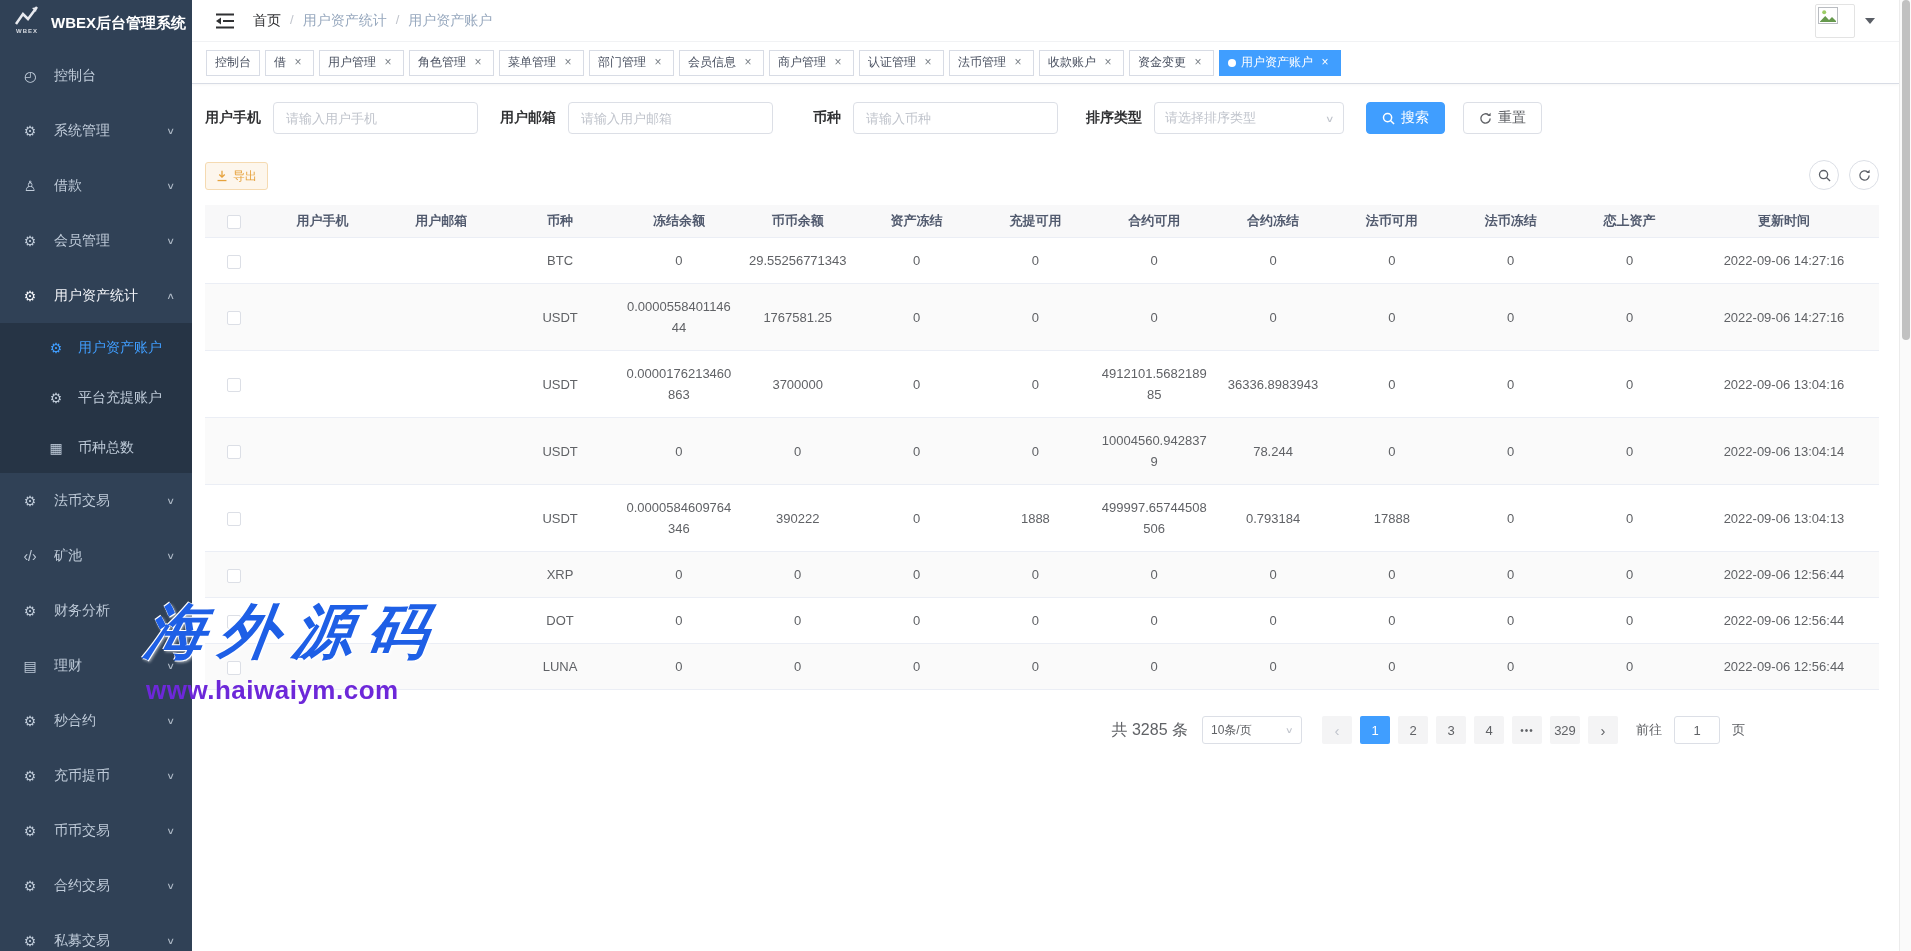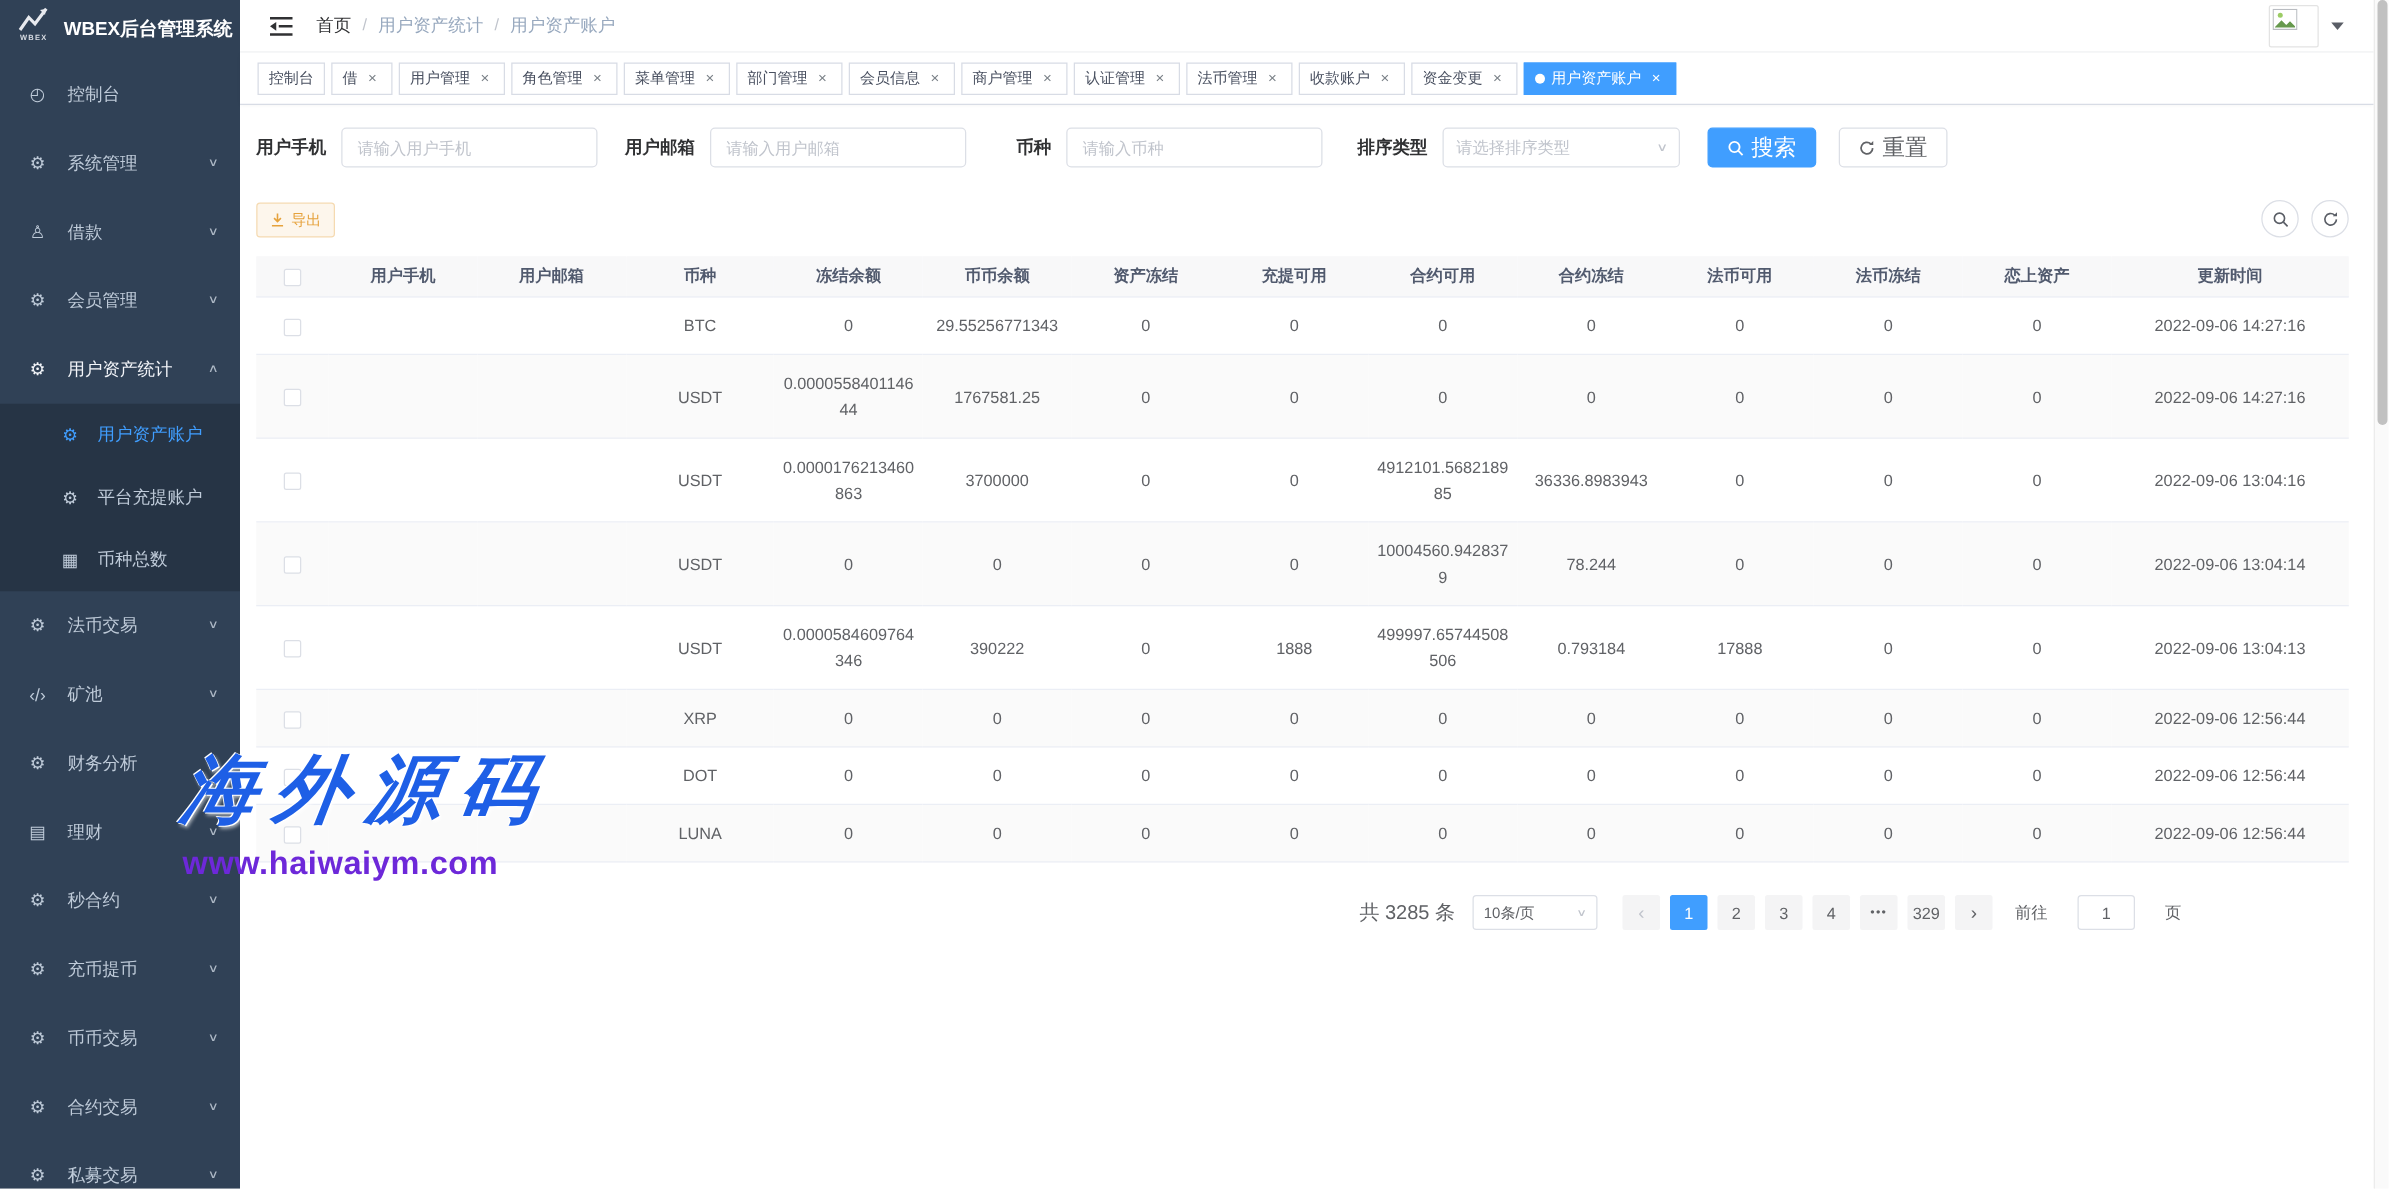--- a/index.html
+++ b/index.html
@@ -44,21 +44,21 @@
 
   
   .filter-row { display:flex; align-items:center; padding:18px 0 14px 13px; }
   .f-label { font-size:14px; font-weight:bold; color:#303133; margin-right:12px; white-space:nowrap; }
   .f-input { width:205px; height:32px; border:1px solid #dcdfe6; border-radius:4px; padding:0 12px; font-size:13px; color:#606266; outline:none; }
   .f-input::placeholder { color:#c0c4cc; }
   .f-select { width:190px; height:32px; border:1px solid #dcdfe6; border-radius:4px; padding:0 10px; display:flex; align-items:center; justify-content:space-between; cursor:pointer; }
   .f-select .ph { font-size:13px; color:#c0c4cc; }
   .f-select .sel-caret { font-size:10px; color:#c0c4cc; transform:scale(1.3,0.9); }
   .gap-a { margin-right:22px; } .gap-b { margin-right:40px; } .gap-c { margin-right:28px; } .gap-d { margin-right:22px; } .gap-e { margin-right:18px; }
-  .btn { height:32px; border-radius:4px; font-size:18px; display:inline-flex; align-items:center; gap:6px; padding:0 15px; cursor:pointer; border:1px solid #dcdfe6; background:#fff; color:#606266;text-align:center; }
+  .btn { height:32px; border-radius:4px; font-size:14px; display:inline-flex; align-items:center; gap:6px; padding:0 15px; cursor:pointer; border:1px solid #dcdfe6; background:#fff; color:#606266;text-align:center; }
   .btn-primary { background:#409eff; border-color:#409eff; color:#fff; }
 
   
   .tool-row { display:flex; align-items:flex-end; justify-content:space-between; padding:12px 20px 0 13px; }
   .btn-warn { height:28px; padding:0 10px; font-size:12px; border-radius:3px; background:#fdf6ec; border:1px solid #f5dab1; color:#e6a23c; display:inline-flex; align-items:center; gap:5px; cursor:pointer; }
   .circle-btns { display:flex; gap:10px; }
   .circle-btn { width:30px; height:30px; border-radius:50%; border:1px solid #dcdfe6; background:#fff; display:flex; align-items:center; justify-content:center; cursor:pointer; }
 
   
   table.tb { width:1674px; margin:15px 20px 0 13px; border-collapse:collapse; table-layout:fixed; font-size:13px; }
@@ -71,21 +71,21 @@
   .pagination { display:flex; align-items:center; justify-content:flex-end; padding-right:154px; margin-top:26px; font-size:13px; color:#606266; }
   .pg-total { margin-right:14px; font-size:16px; }
   .pg-select { width:100px; height:28px; border:1px solid #dcdfe6; border-radius:3px; display:flex; align-items:center; justify-content:space-between; padding:0 8px; margin-right:16px; font-size:12px; color:#606266; cursor:pointer; }
   .pg-select .sel-caret { font-size:9px; color:#c0c4cc; transform:scale(1.3,0.9); }
   .page-btn { min-width:30px; height:28px; margin:0 4px; border:none; border-radius:2px; background:#f4f4f5; color:#606266; font-size:13px; cursor:pointer; font-family:inherit; }
   .page-btn.active { background:#409eff; color:#fff; }
   .page-btn.nav { font-size:15px; }
   .page-btn.prev { color:#c0c4cc; }
   .page-btn.more { letter-spacing:1px; font-size:10px; color:#606266; }
   .pg-pages { display:inline-flex; align-items:center; }
-  .pg-goto { margin-left:14px; display:flex; align-items:center; gap:24px; }
+  .pg-goto { margin-left:14px; display:flex; align-items:center; gap:12px; }
   .pg-goto input { width:46px; height:28px; border:1px solid #dcdfe6; border-radius:3px; text-align:center; font-size:13px; color:#606266; outline:none; }
 
   
   .scrollbar { position:absolute; right:0; top:0; width:12px; height:951px; background:#fafafa; border-left:1px solid #ececec; }
   .scroll-thumb { position:absolute; left:2px; top:0; width:8px; height:340px; border-radius:4px; background:#c1c1c1; }
 
   
   .watermark { position:absolute; left:146px; top:592px; z-index:60; pointer-events:none; }
   .wm-cn { font-family:"DejaVu Serif","Liberation Serif",serif; font-size:60px; font-weight:bold; font-style:italic; letter-spacing:14px; color:#1e5fe6; transform:skewX(-8deg); text-shadow:1px 1px 0 #fff,-1px -1px 0 #fff,2px 2px 3px rgba(255,255,255,.6); white-space:nowrap; }
   .wm-url { font-size:26px; font-weight:bold; color:#6d28d9; margin-top:2px; letter-spacing:0.5px; }

